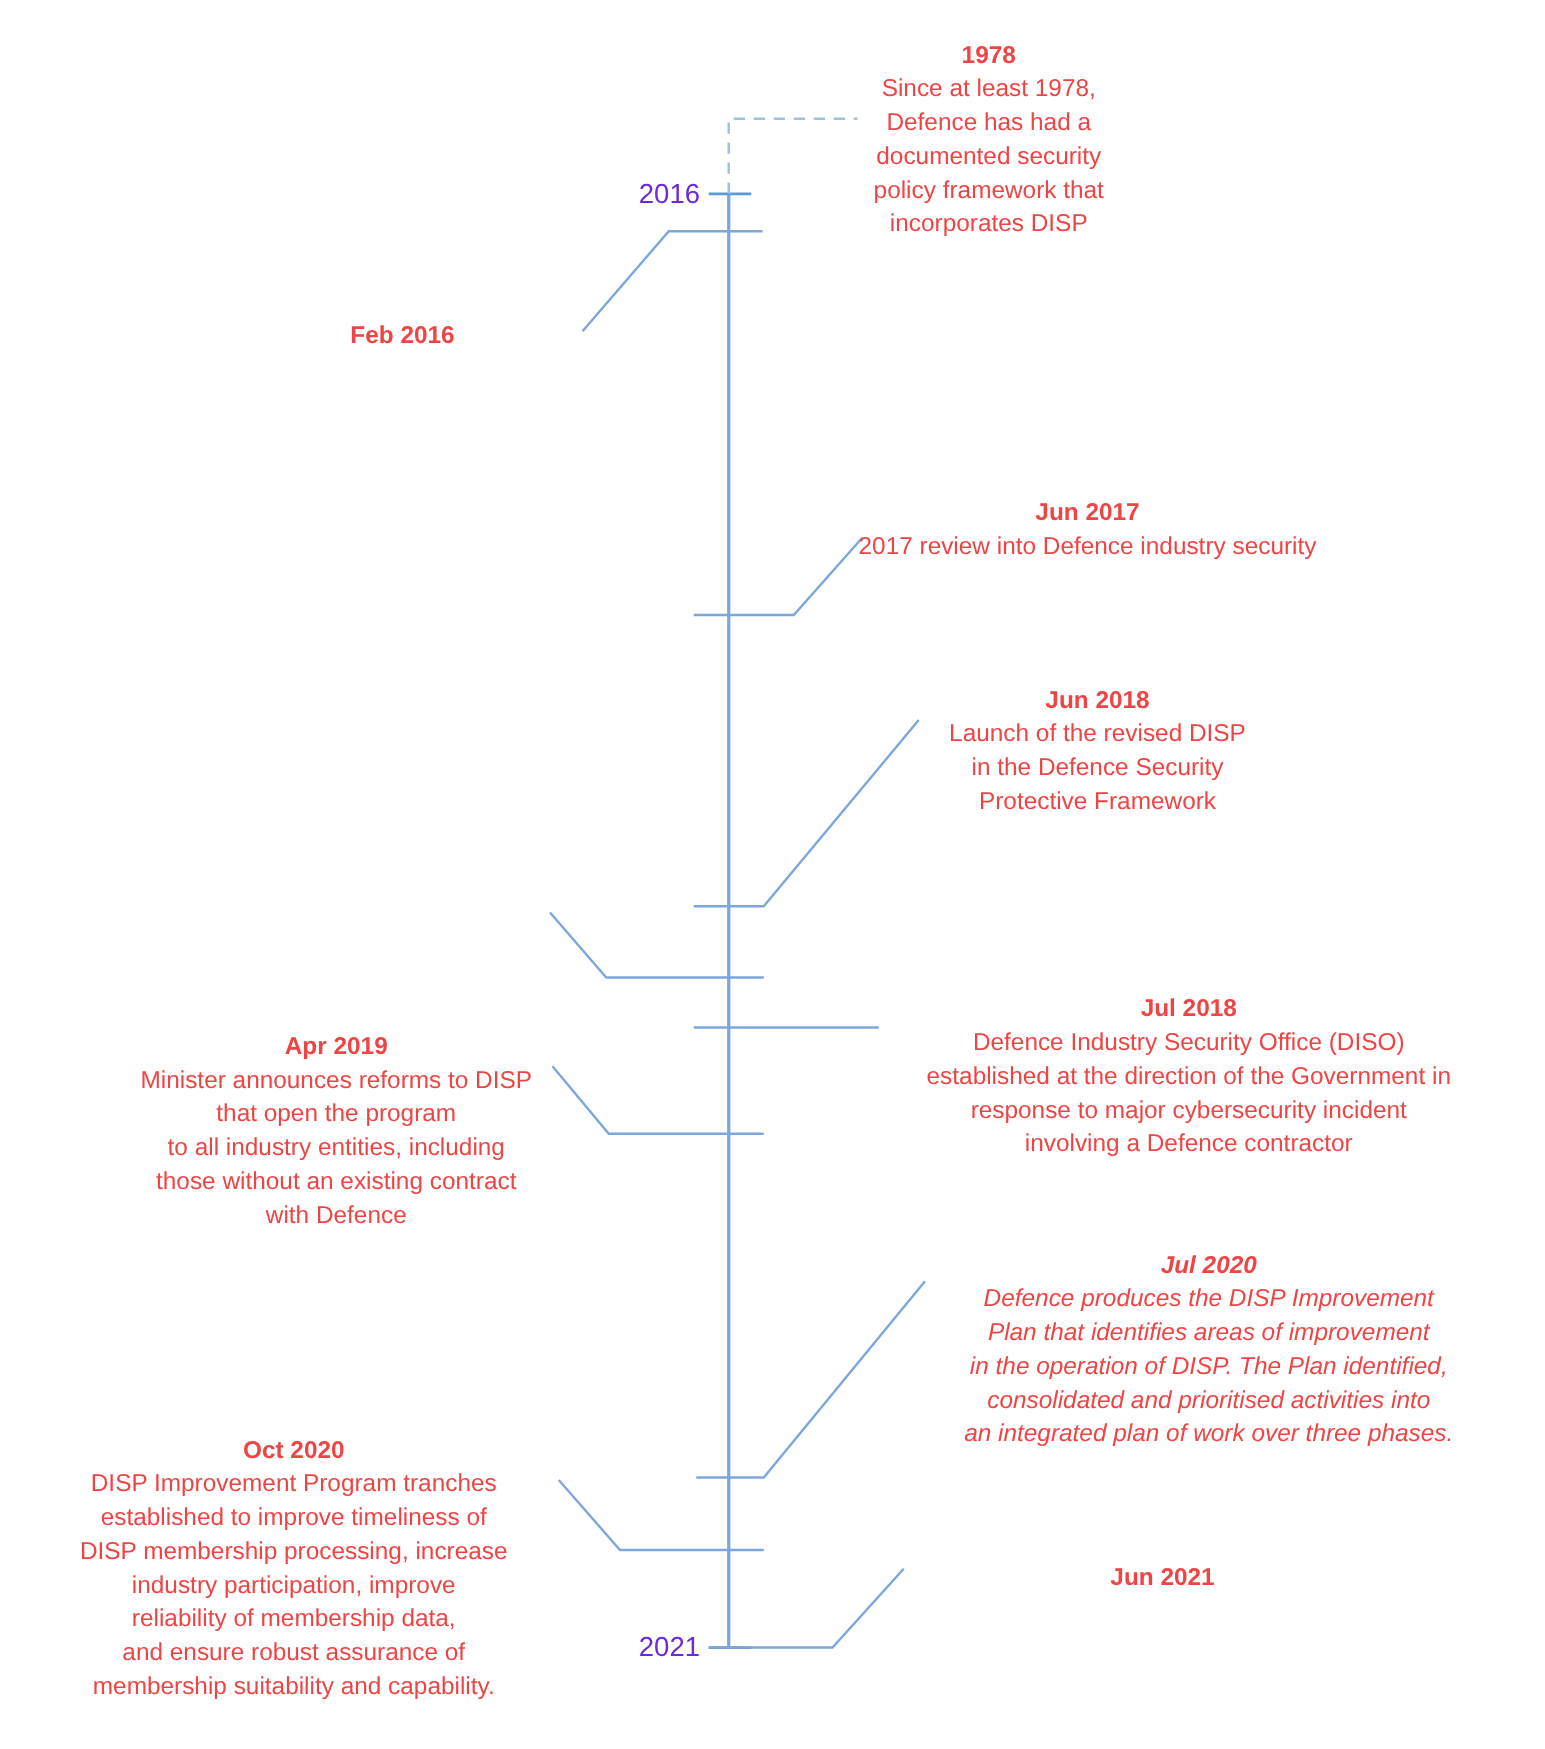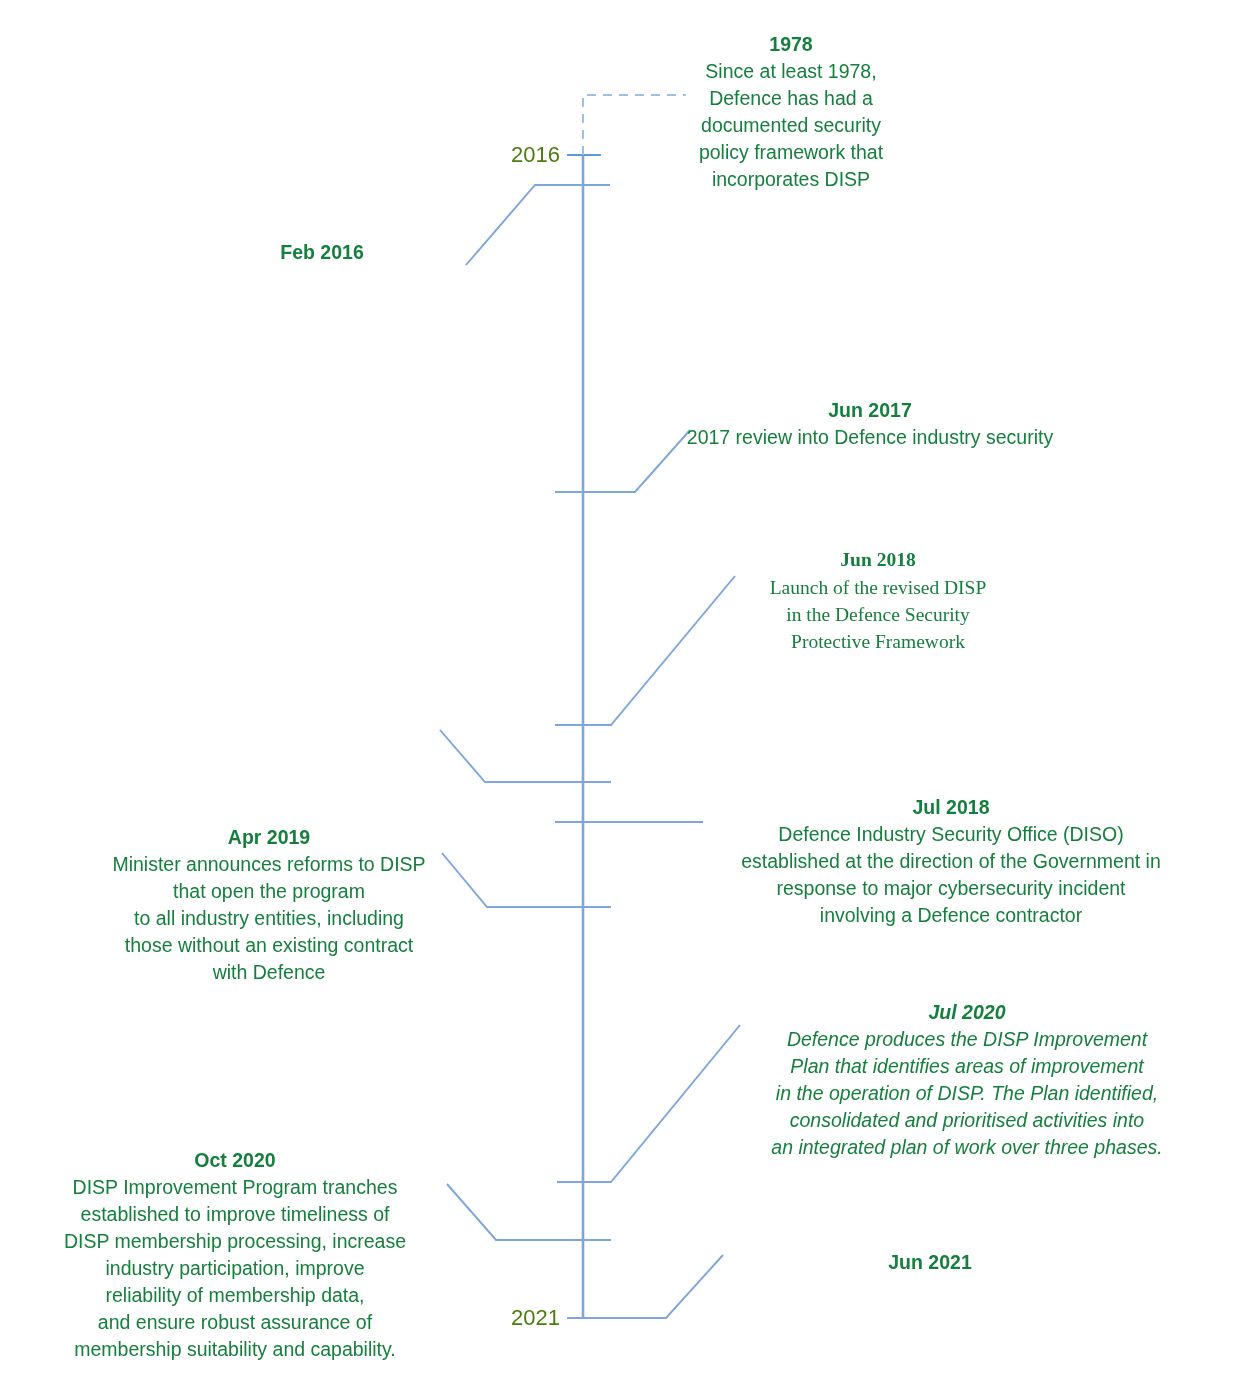--- a/index.html
+++ b/index.html
@@ -19,39 +19,39 @@
   }
   #timeline-svg {
     position: absolute;
     left: 0;
     top: 0;
     width: 1236px;
     height: 1399px;
   }
   .event {
     position: absolute;
-    color: #15803d;
+    color: #ef4444;
     font-size: 19.5px;
     line-height: 27px;
   }
   .event .ev-title {
     font-weight: bold;
     display: block;
     font-size: 19.5px;
     line-height: 28px;
   }
   .event .ev-body {
     display: block;
     font-weight: normal;
     white-space: pre-line;
   }
   .align-center { text-align: center; }
   .year-label {
     position: absolute;
-    color: #4d7c0f;
+    color: #6d28d9;
     font-size: 22px;
     line-height: 22px;
     font-weight: normal;
     text-align: right;
   }
 </style>
 </head>
 <body>
 
 <div id="stage">
@@ -94,30 +94,30 @@
 
   <div class="event align-center" style="left: 672px; top: 30px; width: 238px;">
     <span class="ev-title">1978</span>
     <span class="ev-body">Since at least 1978,
 Defence has had a
 documented security
 policy framework that
 incorporates DISP</span>
   </div>
 
-  <div class="event align-center" style="left: 176px; top: 238px; width: 292px;">
+  <div class="event align-center" style="left: 176px; top: 254px; width: 292px;">
     <span class="ev-title">Feb 2016</span>
   </div>
 
   <div class="event align-center" style="left: 650px; top: 396px; width: 440px;">
     <span class="ev-title">Jun 2017</span>
     <span class="ev-body">2017 review into Defence industry security</span>
   </div>
 
-  <div class="event align-center" style="left: 734px; top: 546px; width: 288px; font-family: Liberation Serif, serif;">
+  <div class="event align-center" style="left: 734px; top: 546px; width: 288px;">
     <span class="ev-title">Jun 2018</span>
     <span class="ev-body">Launch of the revised DISP
 in the Defence Security
 Protective Framework</span>
   </div>
 
 
   <div class="event align-center" style="left: 688px; top: 793px; width: 526px;">
     <span class="ev-title">Jul 2018</span>
     <span class="ev-body">Defence Industry Security Office (DISO)

